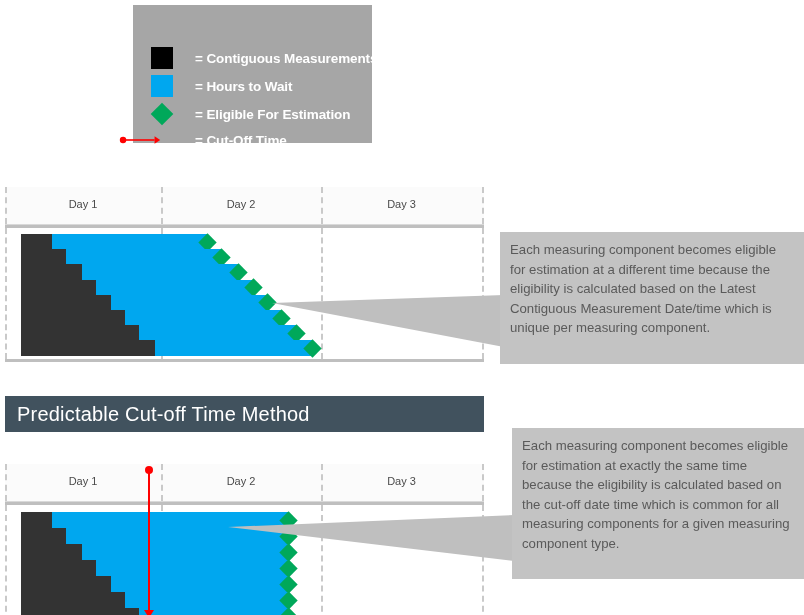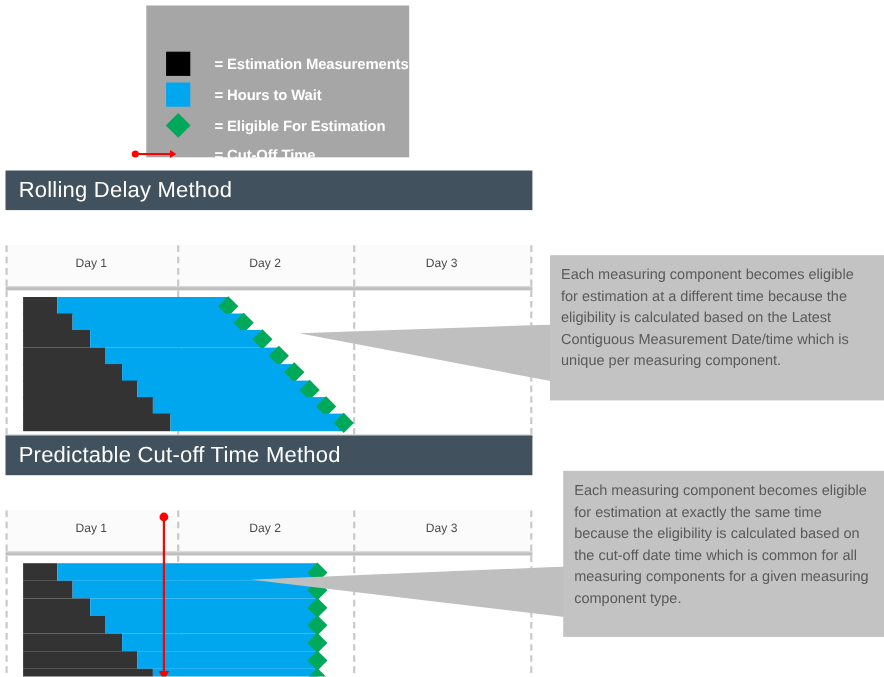--- a/index.html
+++ b/index.html
@@ -191,21 +191,21 @@
 </style>
 </head>
 <body>
 
 <div id="key-box">
 
   <div class="key-row" style="top:41px;">
     <span class="key-swatch-wrap">
         <span class="sw-black"></span>
       </span>
-    <span class="key-label">= Estimation Measurements</span>
+    <span class="key-label">= Contiguous Measurements</span>
   </div>
 
   <div class="key-row" style="top:69px;text-align:right;">
     <span class="key-swatch-wrap">
         <span class="sw-blue"></span>
       </span>
     <span class="key-label">= Hours to Wait</span>
   </div>
 
   <div class="key-row" style="top:97px;">
@@ -221,21 +221,20 @@
         <circle cx="5" cy="6" r="4" fill="#ff0000"></circle>
         <line x1="5" y1="6" x2="44" y2="6" stroke="#ff0000" stroke-width="2"></line>
         <polygon points="44,1.5 51,6 44,10.5" fill="#ff0000"></polygon>
       </svg>
     </span>
     <span class="key-label">= Cut-Off Time</span>
   </div>
 </div>
 
 <div class="section" style="top:155px;">
-  <div class="section-header">Rolling Delay Method</div>
 
   <div class="day-axis">
     <div class="day-tick" style="left:0px;"></div>
     <div class="day-tick" style="left:156px;"></div>
     <div class="day-tick" style="left:316px;"></div>
     <div class="day-tick" style="left:477px;"></div>
     <div class="day-label" style="left:0px;   width:156px;">Day 1</div>
     <div class="day-label" style="left:156px; width:160px;">Day 2</div>
     <div class="day-label" style="left:316px; width:161px;">Day 3</div>
   </div>

